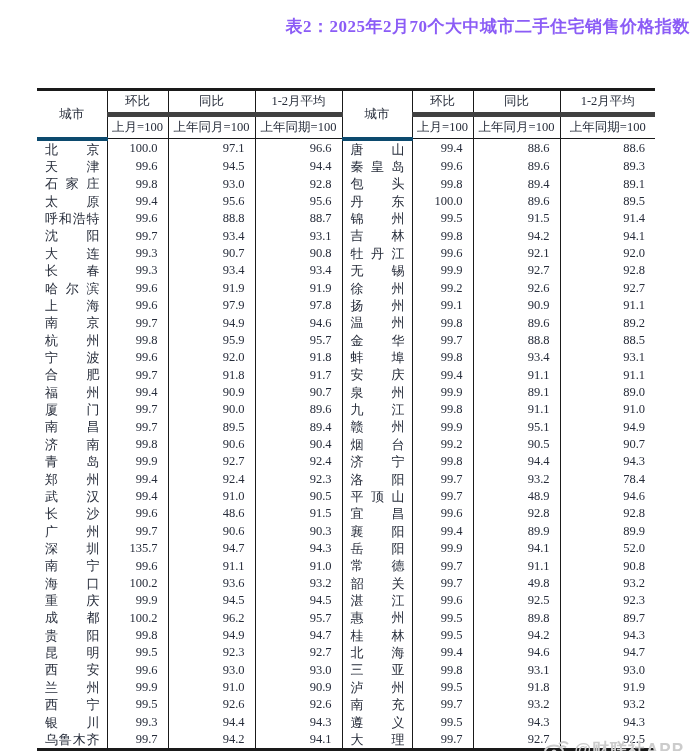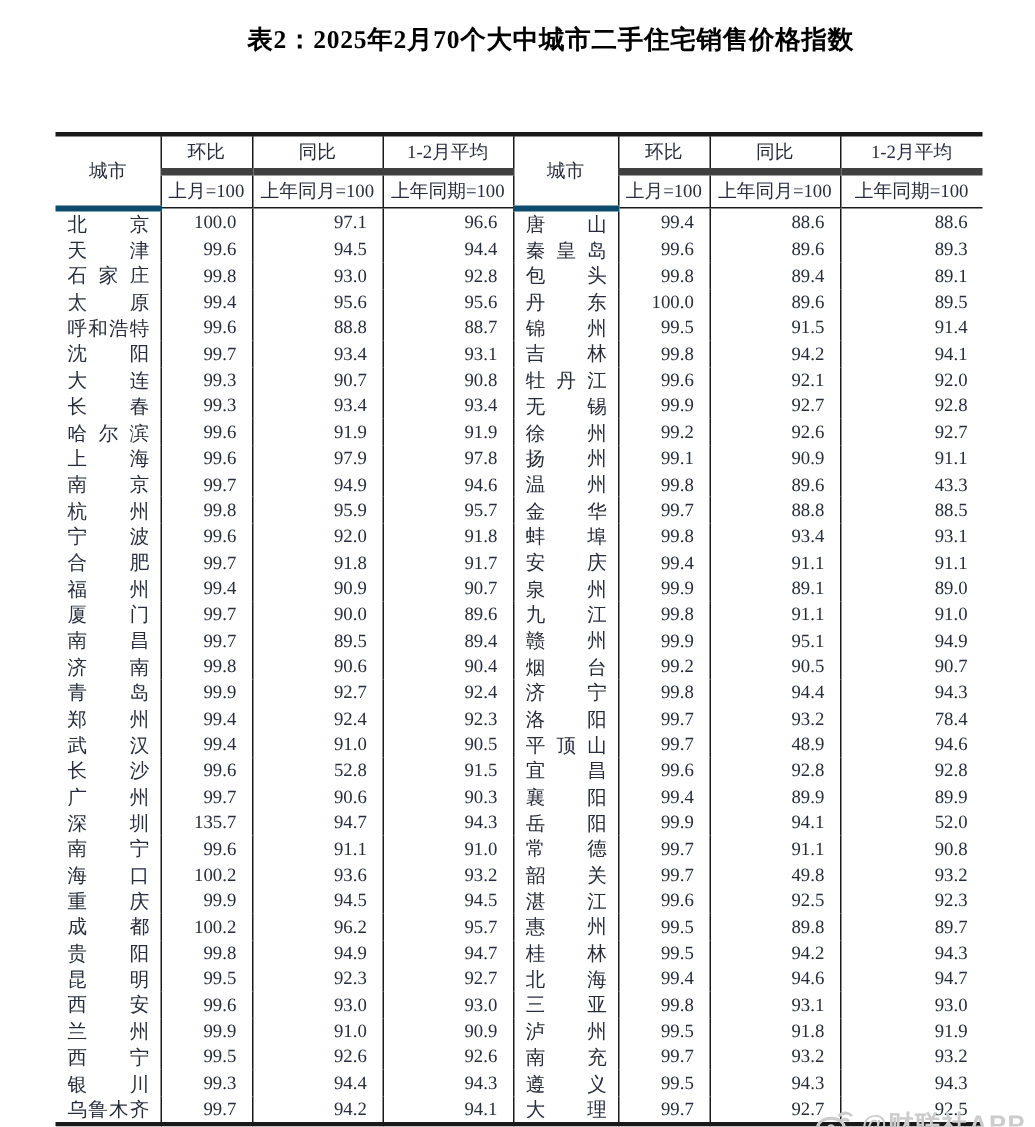--- a/index.html
+++ b/index.html
@@ -9,24 +9,24 @@
     overflow: hidden;
     font-family: "Liberation Serif", "DejaVu Serif", serif;
     position: relative;
   }
   .page {
     position: relative;
     width: 690px; height: 751px;
   }
   .title {
     margin-top: 15px;
-    text-align: center;
+    text-align: right;
     font-size: 17px;
     font-weight: bold;
-    color: #000000;
+    color: #8b5cf6;
     letter-spacing: 0.5px;
     font-family: "Liberation Serif", "DejaVu Serif", serif;
     padding-left: 44px;
   }
   table.idx {
     position: absolute;
     left: 37px; top: 73px;
     width: 618px;
     border-collapse: collapse;
     table-layout: fixed;
@@ -338,21 +338,21 @@
           <td class="bl num">94.9</td>
           <td class="bl num">94.6</td>
           <td class="bl city">
             <div class="city-wrap">
               <span>温</span>
               <span>州</span>
             </div>
           </td>
           <td class="bl num">99.8</td>
           <td class="bl num">89.6</td>
-          <td class="bl num">43.3</td>
+          <td class="bl num">89.2</td>
         </tr>
         <tr>
           <td class="city">
             <div class="city-wrap">
               <span>杭</span>
               <span>州</span>
             </div>
           </td>
           <td class="bl num">99.8</td>
           <td class="bl num">95.9</td>
@@ -549,21 +549,21 @@
           <td class="bl num">94.6</td>
         </tr>
         <tr>
           <td class="city">
             <div class="city-wrap">
               <span>长</span>
               <span>沙</span>
             </div>
           </td>
           <td class="bl num">99.6</td>
-          <td class="bl num">52.8</td>
+          <td class="bl num">48.6</td>
           <td class="bl num">91.5</td>
           <td class="bl city">
             <div class="city-wrap">
               <span>宜</span>
               <span>昌</span>
             </div>
           </td>
           <td class="bl num">99.6</td>
           <td class="bl num">92.8</td>
           <td class="bl num">92.8</td>

